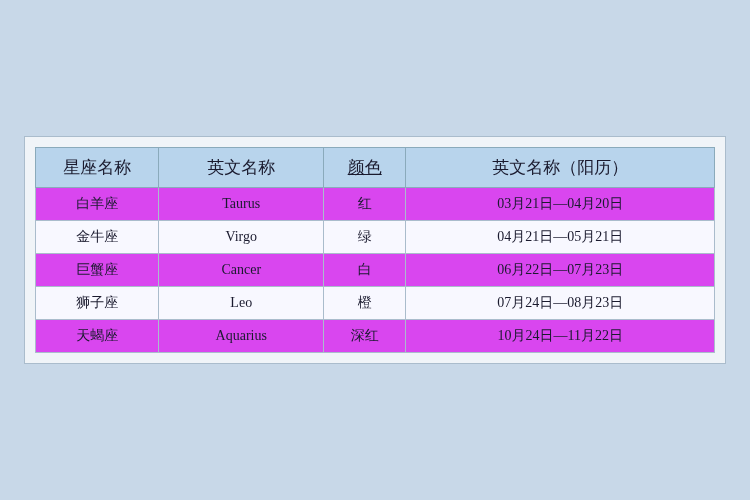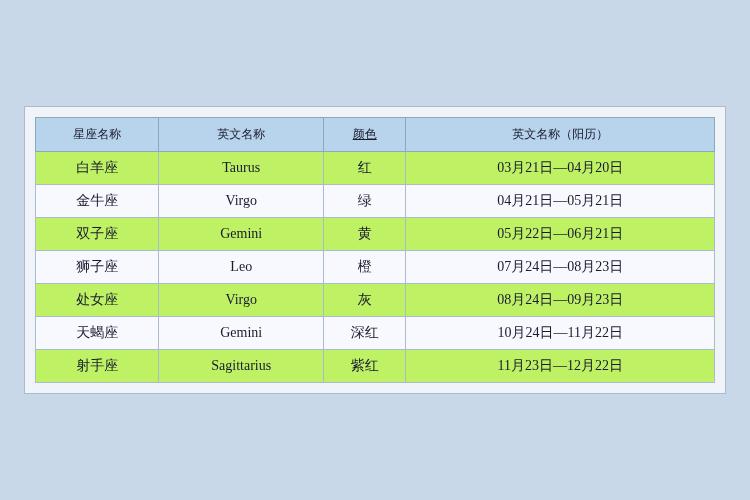--- a/index.html
+++ b/index.html
@@ -27,31 +27,31 @@
     table {
       border-collapse: collapse;
       width: 680px;
     }
 
     th {
       background-color: #b8d4ec;
       border: 1px solid #8aaabb;
       padding: 8px 12px;
       font-weight: normal;
-      font-size: 12px;
+      font-size: 17px;
       color: #1a1a2e;
     }
 
     td {
       border: 1px solid #aabccc;
       padding: 7px 12px;
       text-align: center;
       font-size: 14px;
       color: #1a1a2e;
-      background-color: #bef264;
+      background-color: #d946ef;
     }
 
     tr:nth-child(even) td {
       background-color: #f8f8ff;
     }
 
     .col-cn { width: 120px; }
     .col-en { width: 160px; }
     .col-color { width: 80px; text-decoration: underline; }
     .col-date { width: 300px; }
@@ -76,44 +76,32 @@
           <td>红</td>
           <td>03月21日—04月20日</td>
         </tr>
         <tr>
           <td>金牛座</td>
           <td>Virgo</td>
           <td>绿</td>
           <td>04月21日—05月21日</td>
         </tr>
         <tr>
-          <td>双子座</td>
-          <td>Gemini</td>
-          <td>黄</td>
-          <td>05月22日—06月21日</td>
+          <td>巨蟹座</td>
+          <td>Cancer</td>
+          <td>白</td>
+          <td>06月22日—07月23日</td>
         </tr>
         <tr>
           <td>狮子座</td>
           <td>Leo</td>
           <td>橙</td>
           <td>07月24日—08月23日</td>
         </tr>
         <tr>
-          <td>处女座</td>
-          <td>Virgo</td>
-          <td>灰</td>
-          <td>08月24日—09月23日</td>
-        </tr>
-        <tr>
           <td>天蝎座</td>
-          <td>Gemini</td>
+          <td>Aquarius</td>
           <td>深红</td>
           <td>10月24日—11月22日</td>
-        </tr>
-        <tr>
-          <td>射手座</td>
-          <td>Sagittarius</td>
-          <td>紫红</td>
-          <td>11月23日—12月22日</td>
         </tr>
       </tbody>
   </table>
 </div>
 
 </body></html>

